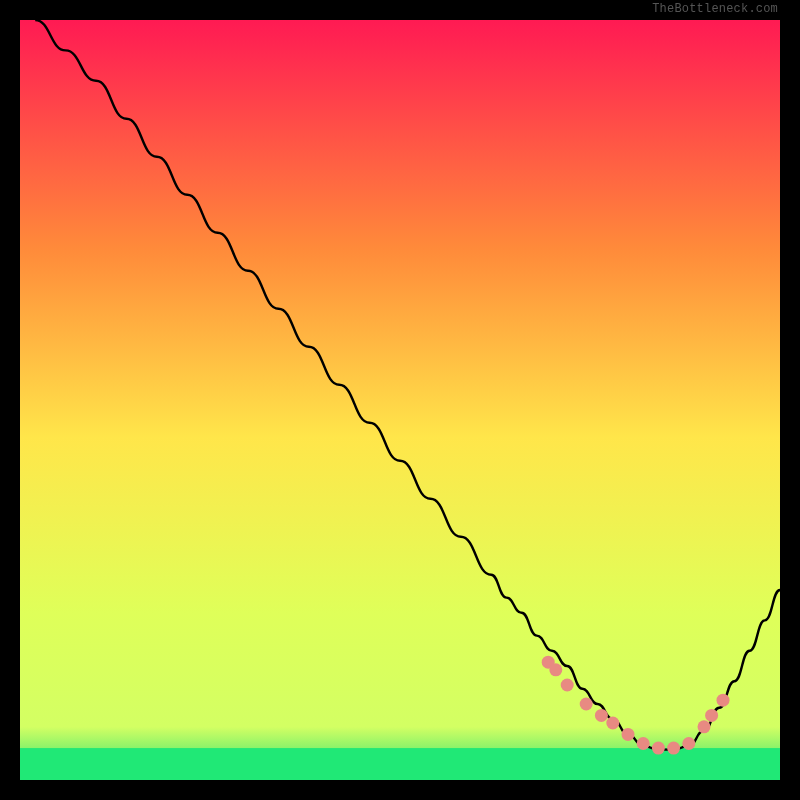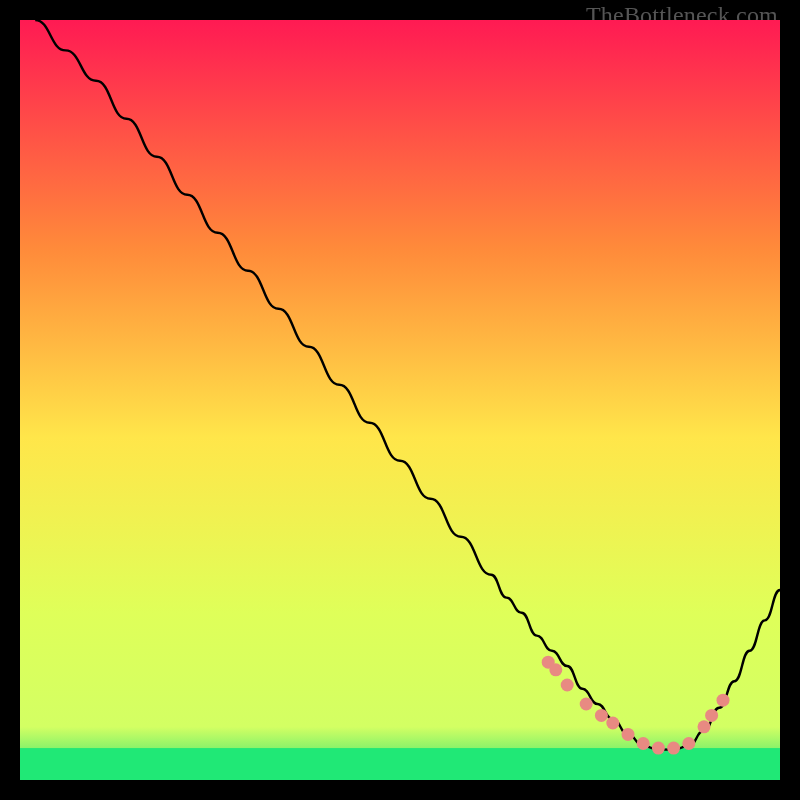--- a/index.html
+++ b/index.html
@@ -25,22 +25,22 @@
     left: 20px;
     width: 760px;
     height: 760px;
     overflow: hidden;
   }
   .watermark {
     position: absolute;
     top: 2px;
     right: 22px;
     color: #555;
-    font-family: Liberation Serif, serif;
-    font-size: 24px;
+    font-family: Liberation Mono, monospace;
+    font-size: 12px;
     font-weight: 500;
     letter-spacing: 0.2px;
   }
   svg {
     display: block;
   }
 </style>
 </head>
 <body>
 

